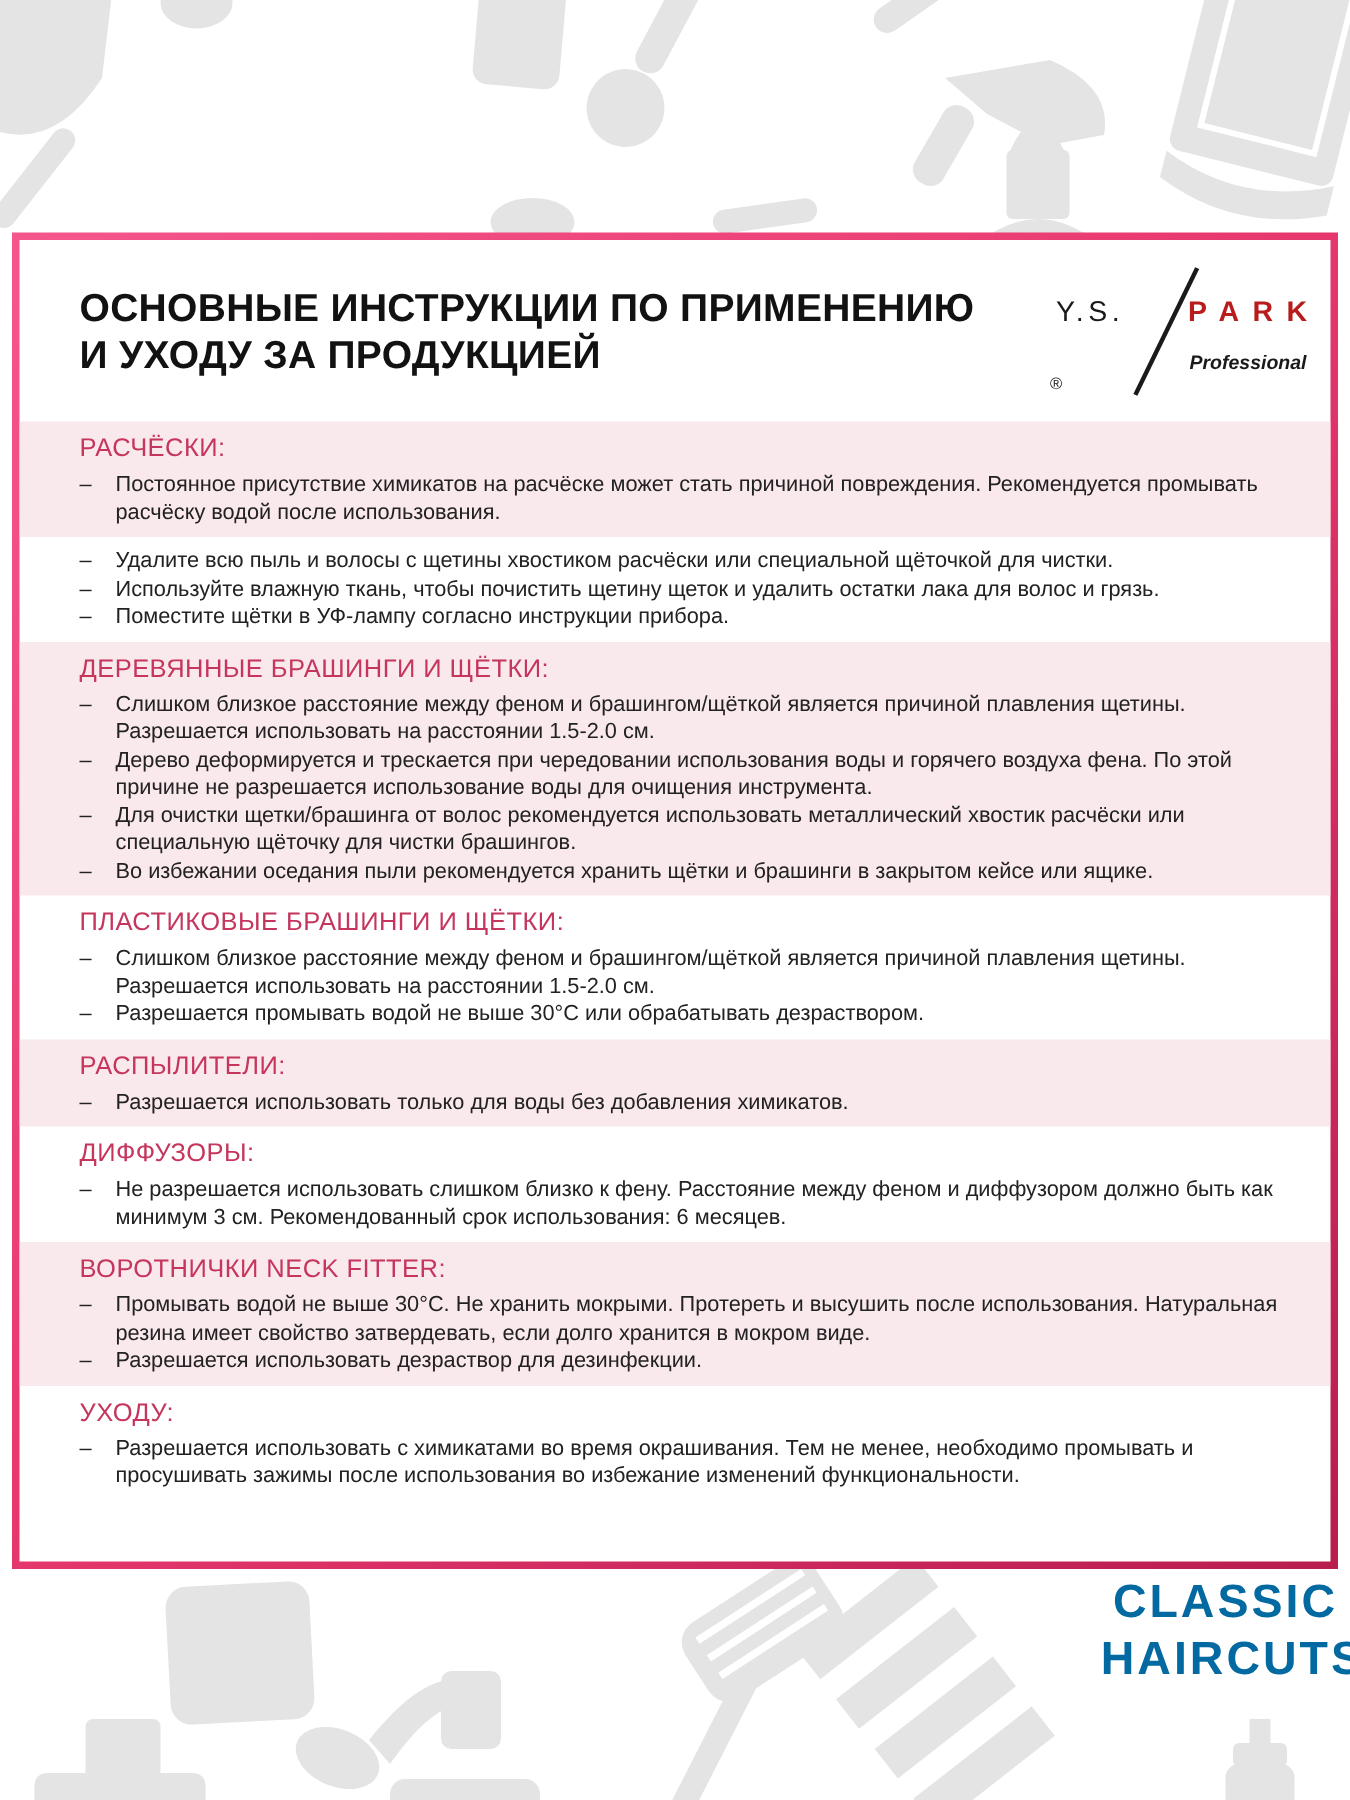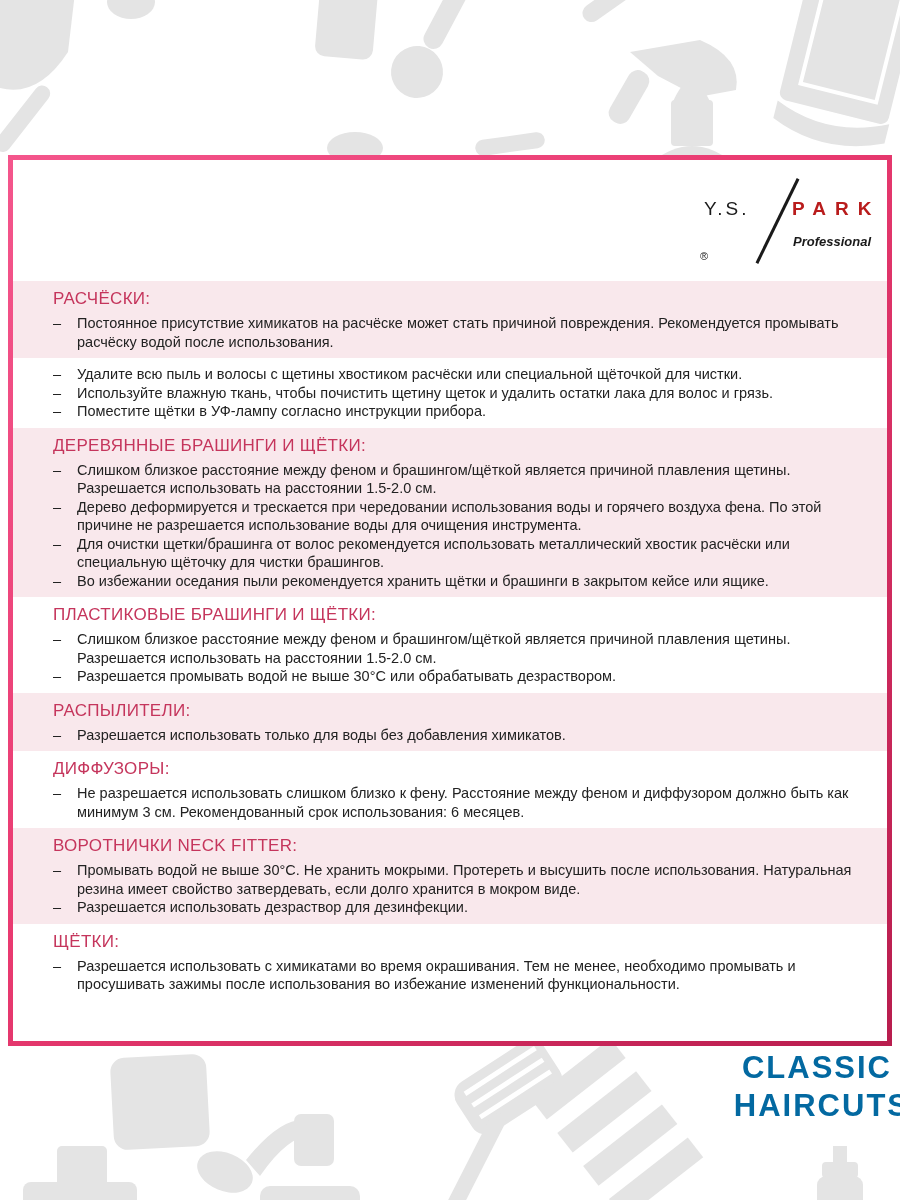--- a/index.html
+++ b/index.html
@@ -130,20 +130,24 @@
   </g>
 </svg>
 
 <div class="classic-mark classic-line1">CLASSIC</div>
 <div class="classic-mark classic-line2">HAIRCUTS</div>
 
 <div class="card">
   <div class="card-inner">
 
     <div class="card-header">
+      <h1 class="doc-title">
+        <span>ОСНОВНЫЕ ИНСТРУКЦИИ ПО ПРИМЕНЕНИЮ</span><br>
+        <span>И УХОДУ ЗА ПРОДУКЦИЕЙ</span>
+      </h1>
       <div class="logo">
         <div class="logo-slash"></div>
         <span class="logo-ys">Y.S.</span>
         <span class="logo-park">PARK</span>
         <span class="logo-professional">Professional</span>
         <span class="logo-reg">®</span>
       </div>
     </div>
 
     <div id="sections">
@@ -245,21 +249,21 @@
   </li>
 
   <li class="sec-item">
     <span class="dash">–</span>
     <span class="item-text">Разрешается использовать дезраствор для дезинфекции.</span>
   </li>
 </ul>
   </section>
 
   <section class="section">
-    <h2 class="sec-heading">ЩЁТКИ:</h2>
+    <h2 class="sec-heading">УХОДУ:</h2>
     <ul class="sec-list">
   <li class="sec-item">
     <span class="dash">–</span>
     <span class="item-text">Разрешается использовать с химикатами во время окрашивания. Тем не менее, необходимо промывать и просушивать зажимы после использования во избежание изменений функциональности.</span>
   </li>
 </ul>
   </section>
 </div>
 
   </div>

